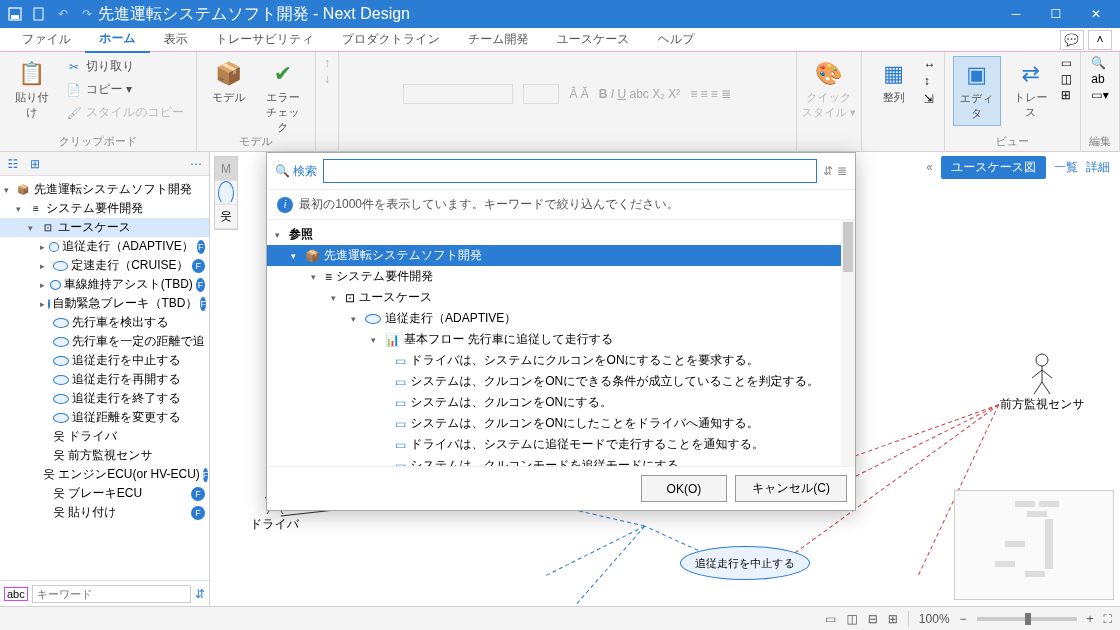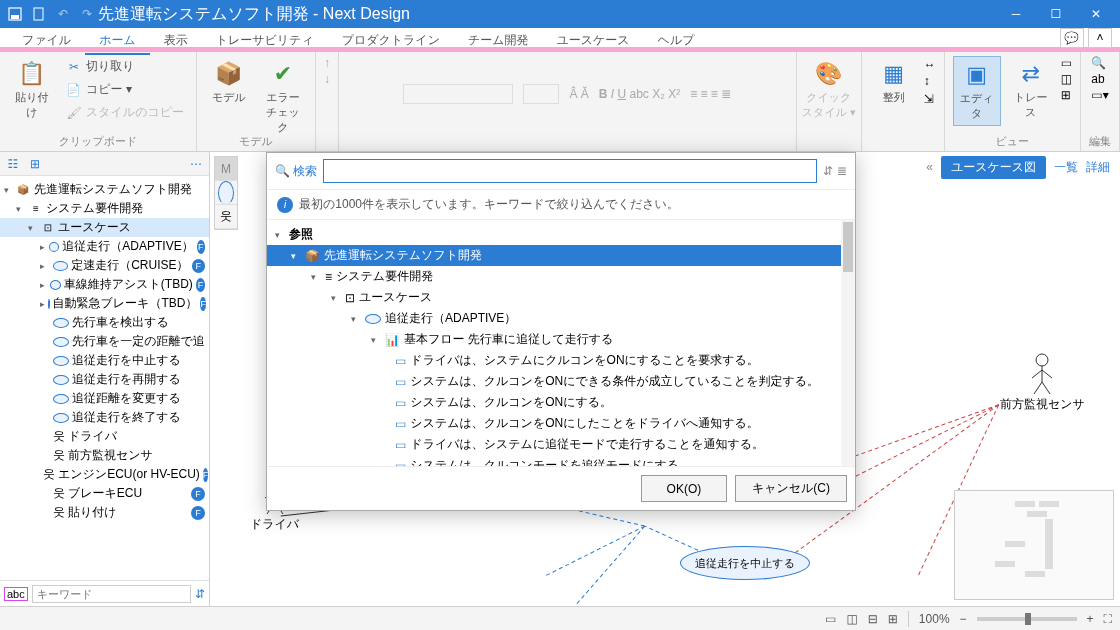--- a/index.html
+++ b/index.html
@@ -3,23 +3,23 @@
 <meta charset="utf-8">
 <style>
 *{box-sizing:border-box;margin:0;padding:0;font-family:"Meiryo UI","Yu Gothic UI",sans-serif;font-size:12px;}
 body{background:#fff;width:1120px;height:630px;overflow:hidden;position:relative;}
 .titlebar{height:28px;background:#2b7cd3;color:#fff;display:flex;align-items:center;padding:0 4px;}
 .titlebar .qat{display:flex;gap:2px;}
 .titlebar .qat span{width:22px;height:22px;display:flex;align-items:center;justify-content:center;cursor:pointer;}
 .titlebar .title{flex:1;font-size:16px;}
 .titlebar .winbtns{display:flex;}
 .titlebar .winbtns span{width:40px;height:28px;display:flex;align-items:center;justify-content:center;cursor:pointer;}
-.ribbon-tabs{height:24px;background:#fff;display:flex;align-items:flex-start;gap:0;padding:0 8px;border-bottom:5px solid #f9a8d4;}
+.ribbon-tabs{height:24px;background:#fff;display:flex;align-items:center;gap:0;padding:0 8px;border-bottom:1px solid #f9a8d4;}
 .ribbon-tabs .tab{padding:4px 14px;color:#555;cursor:pointer;}
-.ribbon-tabs .tab.active{color:#2b7cd3;border-bottom:2px solid #2b7cd3;font-weight:400;}
+.ribbon-tabs .tab.active{color:#2b7cd3;border-bottom:2px solid #2b7cd3;font-weight:700;}
 .ribbon-tabs .right-ctrls{margin-left:auto;display:flex;gap:4px;}
 .ribbon-tabs .right-ctrls span{width:24px;height:20px;border:1px solid #ccc;display:flex;align-items:center;justify-content:center;cursor:pointer;}
 .ribbon-body{height:100px;background:#f4f4f4;border-bottom:1px solid #d0d0d0;display:flex;}
 .rgroup{border-right:1px solid #d8d8d8;padding:4px 8px 2px;display:flex;flex-direction:column;justify-content:space-between;align-items:center;}
 .rgroup .label{font-size:11px;color:#888;text-align:center;width:100%;}
 .rgroup .content{display:flex;gap:6px;height:76px;align-items:flex-start;}
 .big-btn{display:flex;flex-direction:column;align-items:center;justify-content:center;gap:2px;width:48px;padding:4px;cursor:pointer;}
 .big-btn .icon{width:28px;height:28px;display:flex;align-items:center;justify-content:center;font-size:22px;color:#2b7cd3;}
 .big-btn .txt{font-size:11px;color:#555;text-align:center;}
 .big-btn.active{background:#d0e3f5;border:1px solid #8bb8e0;}
@@ -287,26 +287,26 @@
             <span>追従走行を中止する</span>
     </div>
           <div class="tree-row" style="padding-left:40px">
      <span class="toggle"></span>
             <span class="uc"></span>
             <span>追従走行を再開する</span>
     </div>
           <div class="tree-row" style="padding-left:40px">
      <span class="toggle"></span>
             <span class="uc"></span>
+            <span>追従走行を終了する</span>
+    </div>
+          <div class="tree-row" style="padding-left:40px">
+     <span class="toggle"></span>
+            <span class="uc"></span>
             <span>追従距離を変更する</span>
-    </div>
-          <div class="tree-row" style="padding-left:40px">
-     <span class="toggle"></span>
-            <span class="uc"></span>
-            <span>追従走行を終了する</span>
     </div>
         </div>
       <div id="sb-actors">
           <div class="tree-row" style="padding-left:40px">
      <span class="toggle"></span>
             <span>웃</span>
             <span>ドライバ</span>
     </div>
           <div class="tree-row" style="padding-left:40px">
      <span class="toggle"></span>

